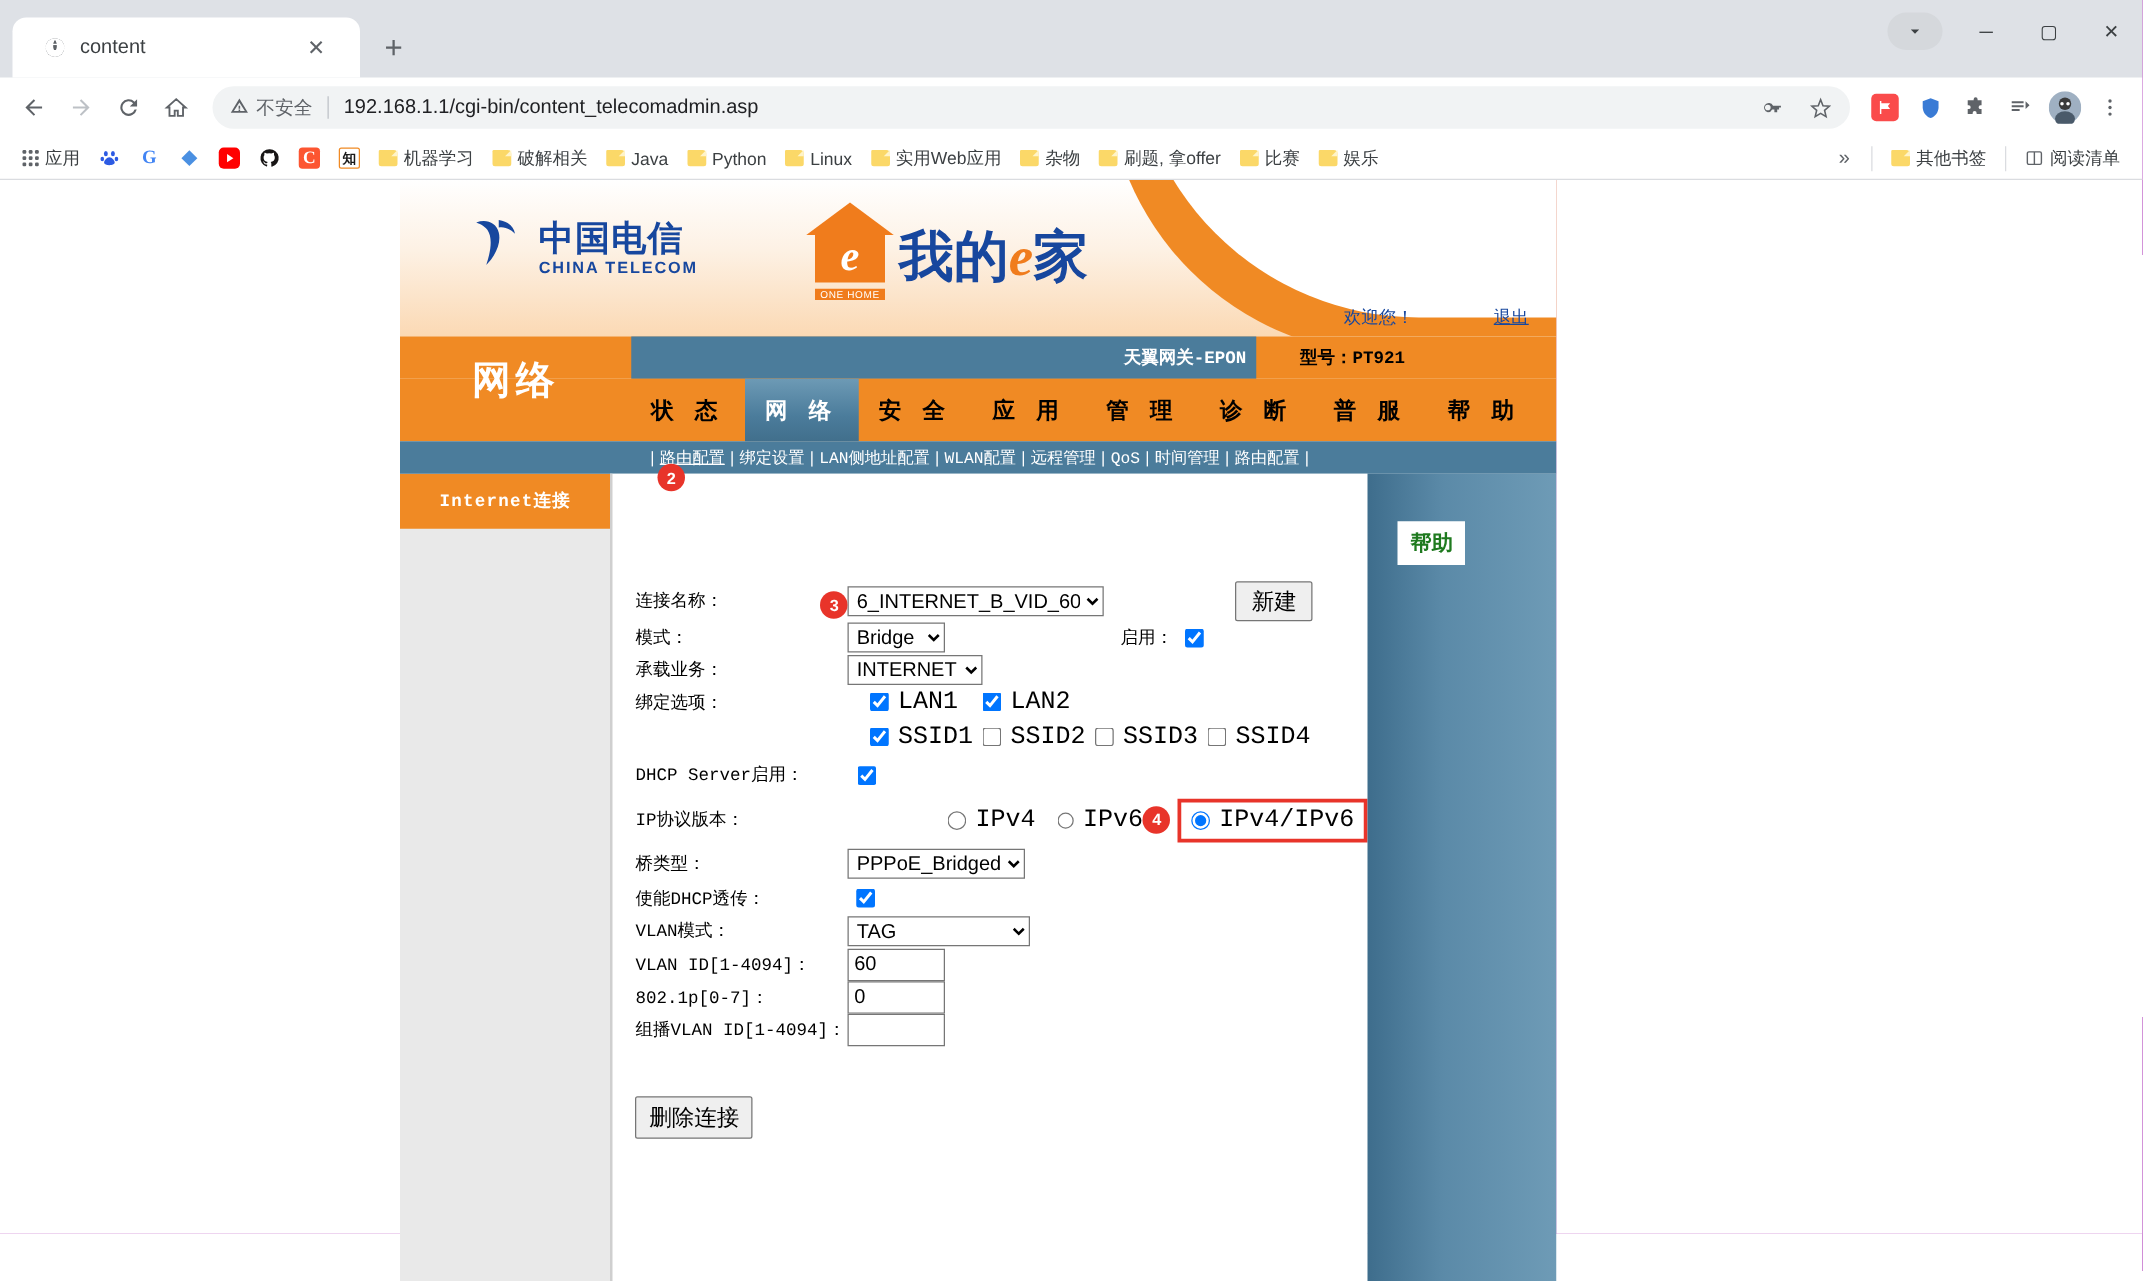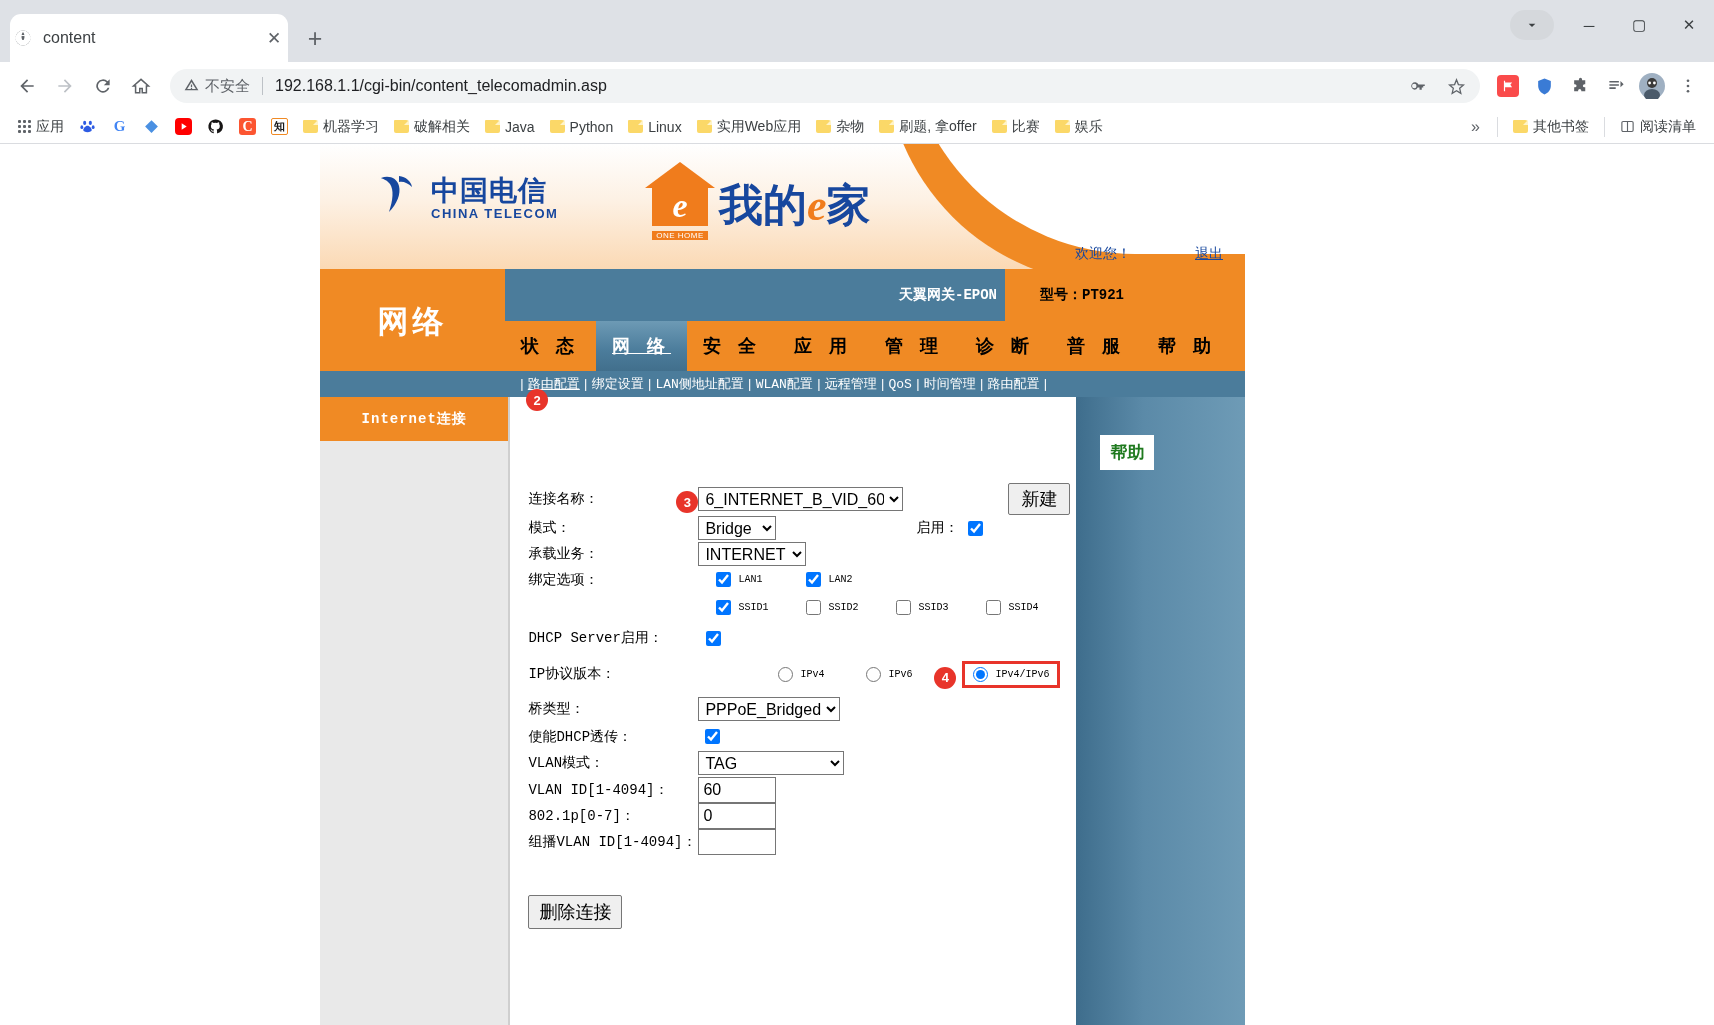--- a/index.html
+++ b/index.html
@@ -15,21 +15,21 @@
   .chrome { width:1714px; }
 
   .titlebar {
     height:62px; background:#dee1e6; position:relative;
     display:flex; align-items:flex-end;
   }
   .tabstrip { display:flex; align-items:flex-end; padding-left:10px; }
   .tab {
     width:278px; height:48px; background:#fff;
     border-radius:11px 11px 0 0;
-    display:flex; align-items:center; padding:0 3px;
+    display:flex; align-items:center; padding:0 24px;
     position:relative; gap:10px;
   }
   .tab-favicon {
     width:20px; height:20px; flex:0 0 20px;
     display:flex; align-items:center; justify-content:center;
   }
   .tab-title {
     font-size:16px; color:#3c4043; flex:1 1 auto;
     white-space:nowrap; overflow:hidden; text-overflow:ellipsis;
   }
@@ -176,21 +176,21 @@
   .ehome-words .o { color:#f07c1c; font-family:"Liberation Serif", serif;
                     font-style:italic; }
   .welcome {
     position:absolute; right:22px; bottom:6px;
     font-size:14px; color:#17479e; font-weight:normal;
     display:flex; align-items:flex-start; gap:64px;
   }
   .welcome a { color:#17479e; text-decoration:underline; cursor:pointer; }
 
   
-  .devbar { height:52px; background:#f08a24; display:flex; }
+  .devbar { height:34px; background:#f08a24; display:flex; }
   .devbar-left { width:185px; }
   .devbar-mid {
     flex:0 0 500px; background:#4b7c9b; color:#fff;
     display:flex; align-items:center; justify-content:flex-end;
     padding-right:8px; font-size:14px; font-weight:bold;
     font-family:"Liberation Mono", monospace;
   }
   .devbar-right {
     flex:1 1 auto; display:flex; align-items:center; padding-left:35px;
     color:#000; font-size:14px; font-weight:bold;
@@ -207,21 +207,20 @@
   }
   .nav-items { margin-left:185px; display:flex; }
   .nav-item {
     min-width:88px; padding:0 16px; display:flex; align-items:center;
     justify-content:center; font-size:18px; font-weight:bold; color:#000;
     letter-spacing:6px; cursor:pointer; position:relative;
   }
   .nav-item.active {
     background:linear-gradient(to bottom,#6d9ab5 0%,#4b7c9b 60%,#416f8c 100%);
     color:#fff;
-    text-decoration:underline;
   }
 
   
   .subnav {
     height:26px; background:#4b7c9b; display:flex; align-items:center;
     padding-left:196px; font-size:13px; color:#fff;
     font-family:"Liberation Mono", monospace; position:relative;
   }
   .subnav-inner { display:flex; align-items:center; }
   .subnav a { color:#fff; text-decoration:none; cursor:pointer; }
@@ -263,21 +262,21 @@
     padding:1px 2px; border:1px solid #767676; background:#fff;
     color:#000; border-radius:0; height:24px;
   }
   input[type=text] {
     font-family:"Liberation Sans", sans-serif; font-size:16px;
     border:1px solid #767676; background:#fff; color:#000;
     height:26px; padding:1px 4px; width:78px;
   }
   input[type=checkbox], input[type=radio] { width:15px; height:15px; margin:0; cursor:pointer; }
   .cbwrap { display:flex; align-items:center; gap:7px; }
-  .cbwrap span { font-size:10px; color:#000; }
+  .cbwrap span { font-size:20px; color:#000; }
   .btn {
     font-family:"Liberation Sans", sans-serif; font-size:15px;
     border:1px solid #767676; background:#efefef; color:#000;
     padding:3px 12px; cursor:pointer; border-radius:2px;
   }
   .btn-cjk { font-family:Liberation Serif, serif; font-size:18px;text-align:right; }
 
   
   .badge {
     position:absolute; width:22px; height:22px; border-radius:50%;

